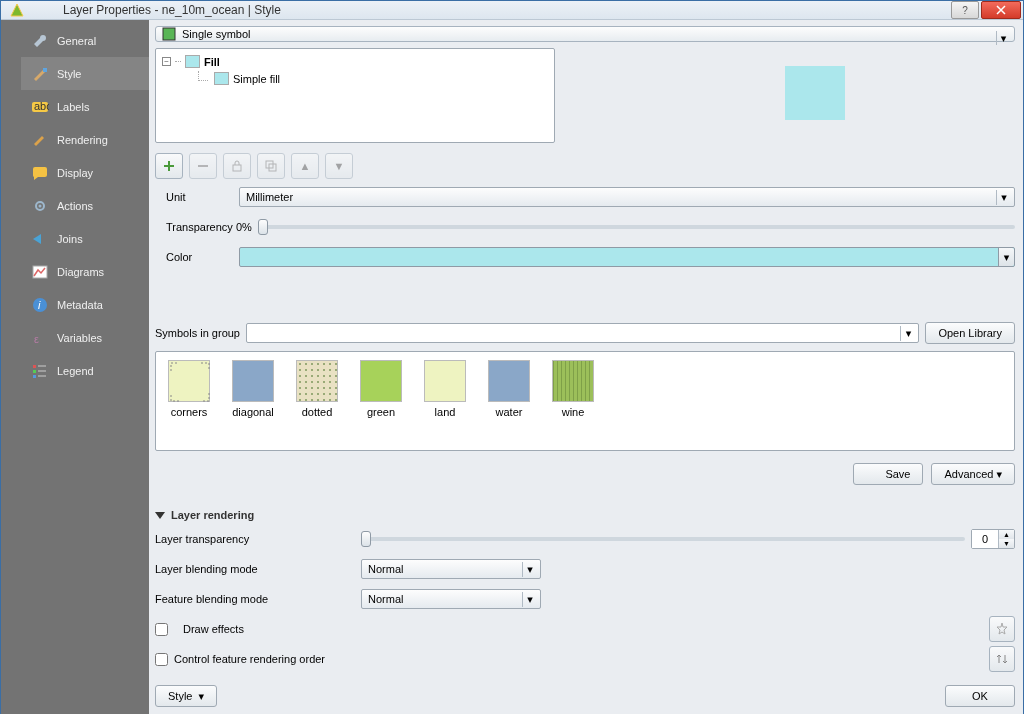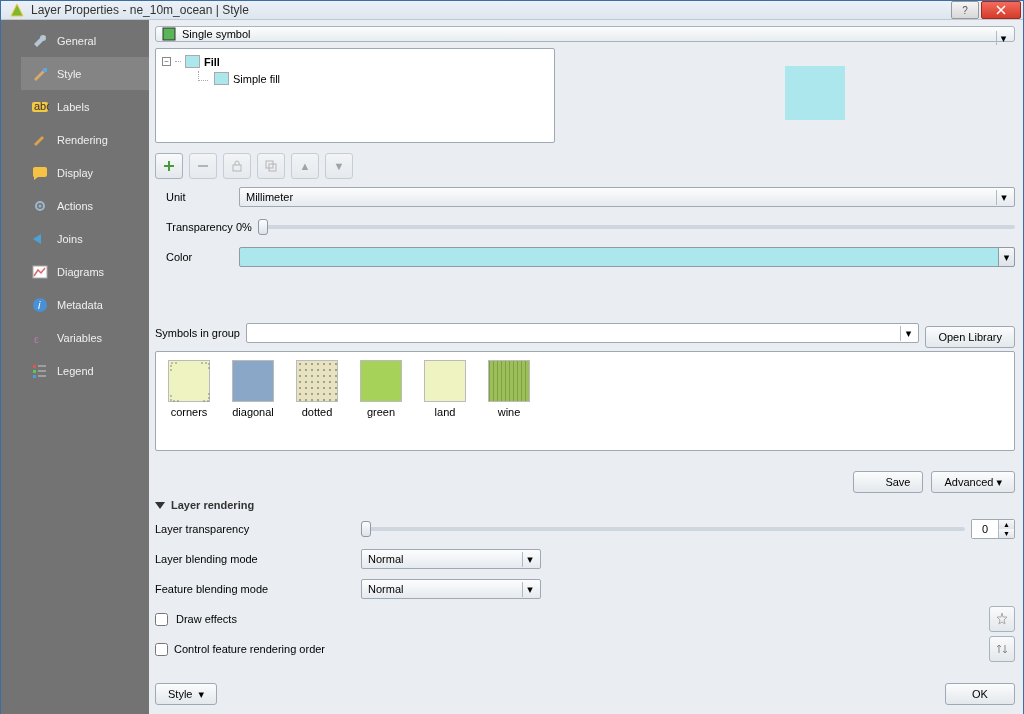--- a/index.html
+++ b/index.html
@@ -1,20 +1,20 @@
 <!DOCTYPE html>
 <html><head>
 <meta charset="utf-8">
 <style>
 * { box-sizing: border-box; margin: 0; padding: 0; font-family: "Segoe UI", Tahoma, sans-serif; font-size: 11px; }
 body { background: #f0f0f0; width: 1024px; height: 714px; overflow: hidden; }
 
 .window { width: 1024px; height: 714px; background: #eceff3; border: 1px solid #3a6ea5; display: flex; flex-direction: column; }
 
-.titlebar { height: 28px; background: linear-gradient(#ecf1f7,#dde6ef); display: flex; align-items: center; padding: 0 2px; border-bottom: 1px solid #bcc8d4; }
+.titlebar { height: 28px; background: linear-gradient(#ecf1f7,#dde6ef); display: flex; align-items: center; padding: 0 2px; border-bottom: 1px solid #bcc8d4; gap: 32px; }
 .titlebar .app-icon { width: 16px; height: 16px; margin: 0 6px; }
 .titlebar .title { flex: 1; color: #333; font-size: 12px; }
 .titlebar .winbtns { display: flex; gap: 2px; }
 .titlebar .winbtn { width: 28px; height: 18px; border: 1px solid #999; border-radius: 2px; display: flex; align-items: center; justify-content: center; background: linear-gradient(#f5f5f5,#d8d8d8); font-size: 10px; color:#555; }
 .titlebar .winbtn.close { background: linear-gradient(#f36b5c,#d43b2a); color: #fff; border-color:#a02a1c; width:40px; }
 
 .content { flex: 1; display: flex; }
 
 .sidebar { width: 148px; background: #737373; display: flex; flex-direction: column; padding-top: 4px; padding-left: 20px; }
 .sidebar .item { display: flex; align-items: center; height: 33px; padding: 0 10px; color: #f0f0f0; cursor: pointer; gap: 8px; }
@@ -45,27 +45,27 @@
 .form-row { display: flex; align-items: center; height: 24px; gap: 6px; }
 .form-label { width: 78px; padding-left: 11px; }
 .select { flex: 1; height: 20px; border: 1px solid #9fa9b3; background: linear-gradient(#fdfdfd,#e5eaef); border-radius: 2px; padding: 0 6px; display: flex; align-items: center; position:relative; }
 .select .caret { position:absolute; right:3px; top:2px; width:15px; height:15px; display:flex; align-items:center; justify-content:center; border-left:1px solid #b0bac4;}
 .slider { flex: 1; display: flex; align-items: center; }
 .slider-track { flex:1; height: 4px; background: #cfd7de; border-radius: 2px; position:relative; }
 .slider-thumb { width: 10px; height: 16px; background: linear-gradient(#fdfdfd,#dce3e9); border:1px solid #8f9aa5; border-radius:3px; position:absolute; top:-6px; left:0; }
 .colorbtn { flex:1; height: 20px; background: #abe7ec; border:1px solid #8f9aa5; border-radius:2px; position:relative;}
 .colorbtn .caret { position:absolute; right:0; top:0; width:16px; height:100%; border-left:1px solid #8f9aa5; background:linear-gradient(#f5f7f9,#dde3e8); display:flex; align-items:center; justify-content:center; border-radius:0 2px 2px 0;}
 
-.btn { height: 22px; padding: 0 12px; border:1px solid #9fa9b3; border-radius:3px; background:linear-gradient(#fbfcfd,#e3e8ec); display:inline-flex; align-items:center; justify-content:center; cursor:pointer; white-space:nowrap;margin-top:8px; }
+.btn { height: 22px; padding: 0 12px; border:1px solid #9fa9b3; border-radius:3px; background:linear-gradient(#fbfcfd,#e3e8ec); display:inline-flex; align-items:center; justify-content:center; cursor:pointer; white-space:nowrap; }
 
 .symbols-panel { background:#fff; border:1px solid #9fa9b3; border-radius:2px; padding:8px 8px 4px 8px; display:flex; gap:14px; height:100px;}
 .sym { width:50px; display:flex; flex-direction:column; align-items:center; gap:4px; }
 .sym .sw { width:42px; height:42px; border:1px solid #bbb; }
 
-.section-hdr { display:flex; align-items:center; gap:6px; margin-top:0;}
+.section-hdr { display:flex; align-items:center; gap:6px; margin-top:18px;}
 .section-hdr .tri { width:0; height:0; border-left:5px solid transparent; border-right:5px solid transparent; border-top:7px solid #333; }
 .section-hdr .lbl { font-weight:bold; color:#333;}
 
 .spinner { display:flex; height:20px; border:1px solid #9fa9b3; border-radius:2px; background:#fff; width:44px;}
 .spinner input { width:26px; border:none; text-align:center; font-size:11px; outline:none; }
 .spinner .sp-btns { display:flex; flex-direction:column; border-left:1px solid #b0bac4; width:16px;}
 .spinner .sp-btns div { flex:1; display:flex; align-items:center; justify-content:center; font-size:7px; background:linear-gradient(#f6f8fa,#e0e5ea); }
 
 .iconbtn { width:26px; height:26px; border:1px solid #a7b3bf; border-radius:3px; background:linear-gradient(#f9fafb,#e3e8ec); display:flex; align-items:center; justify-content:center; color:#7a7a7a;}
 
@@ -306,20 +306,24 @@
           </div>
         <div class="sym">
             <div class="sw" style="background:#a7d25a;"></div>
             <span>green</span>
           </div>
         <div class="sym">
             <div class="sw" style="background:#eef3c1;"></div>
             <span>land</span>
           </div>
         <div class="sym">
+            <div class="sw" style="background:#8aa7c8;"></div>
+            <span>water</span>
+          </div>
+        <div class="sym">
             <div class="sw" style="background:#9cbf5a; background-image:repeating-linear-gradient(90deg,#7fa048 0 1px, transparent 1px 4px);"></div>
             <span>wine</span>
           </div>
       </div>
 
       <div class="row" style="justify-content:flex-end; gap:8px; margin-top:6px;">
         <div class="btn" style="width:70px;justify-content:flex-end;">
             <span>Save</span>
           </div>
         <div class="btn"><span>Advanced</span>&nbsp;▾</div>
@@ -353,21 +357,21 @@
           </div>
       </div>
       <div class="form-row">
         <span style="width:200px;">Feature blending mode</span>
         <div class="select" style="flex:0 0 180px;">
             <span>Normal</span>
             <span class="caret">▾</span>
           </div>
       </div>
       <div class="form-row" style="justify-content:space-between;">
-        <label style="display:flex; align-items:center; gap:8px;">
+        <label style="display:flex; align-items:center; gap:15px;">
             <input type="checkbox" style="">
             <span>Draw effects</span>
           </label>
         <div class="iconbtn">
             <svg width="14" height="14" viewBox="0 0 14 14">
               <path d="M7 1 L8 5 L12 5 L9 8 L10 12 L7 10 L4 12 L5 8 L2 5 L6 5 Z" fill="none" stroke="#aaa"></path>
             </svg>
           </div>
       </div>
       <div class="form-row" style="justify-content:space-between;">

